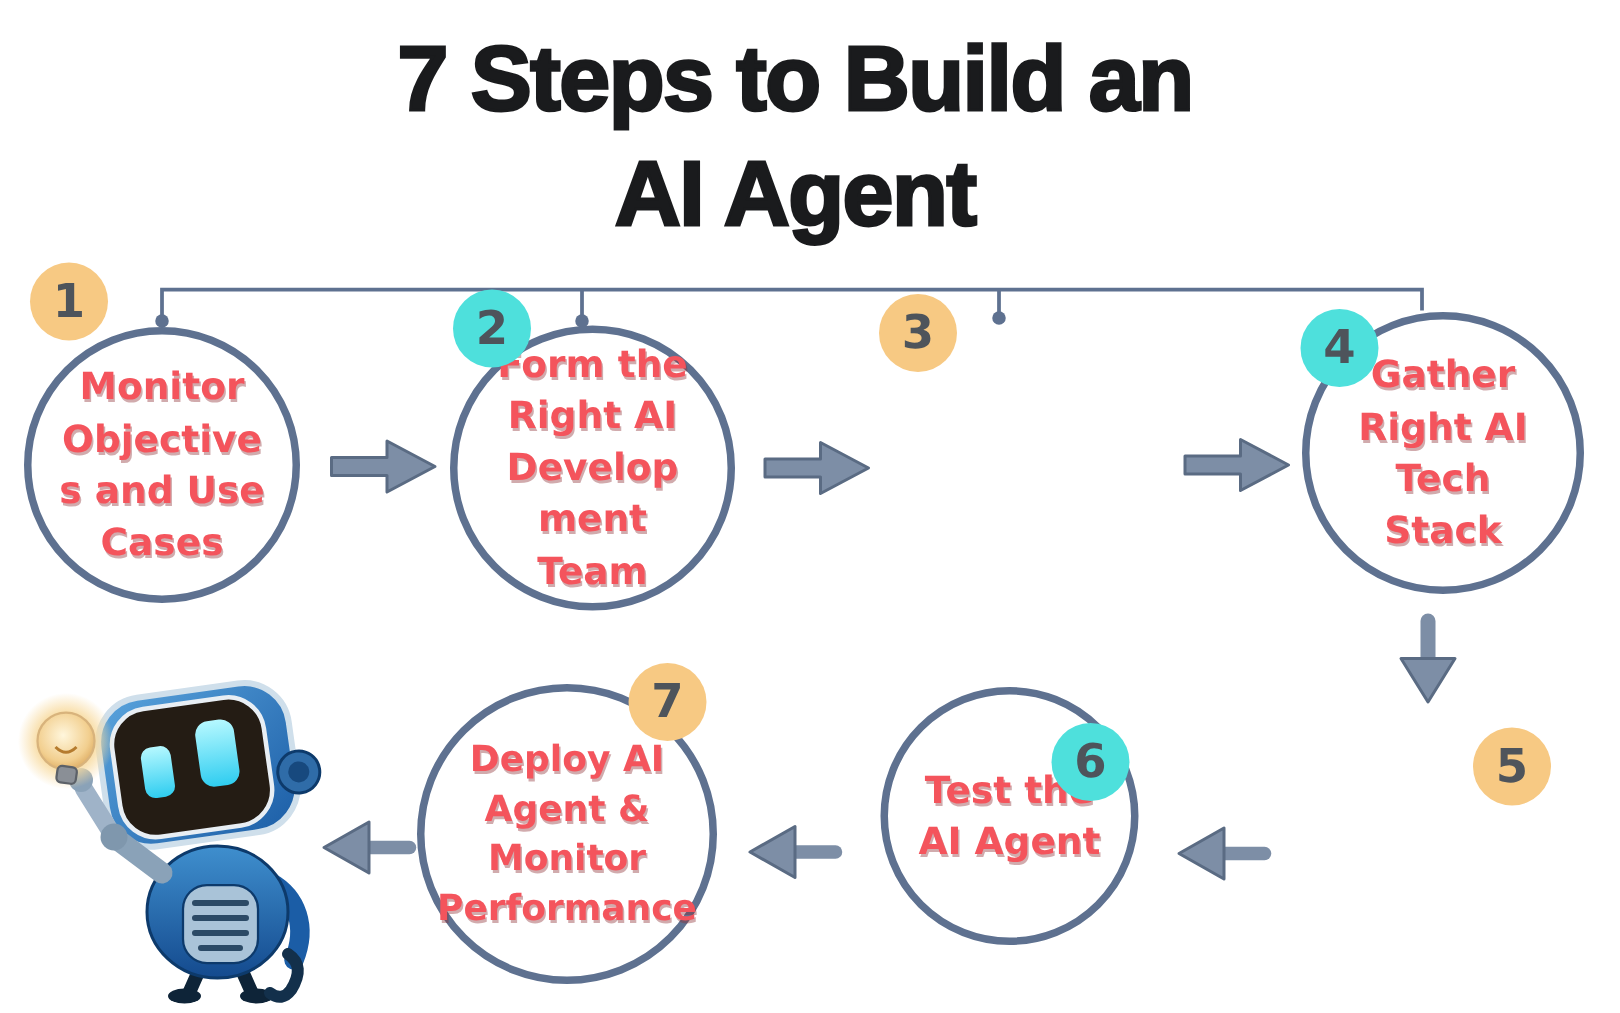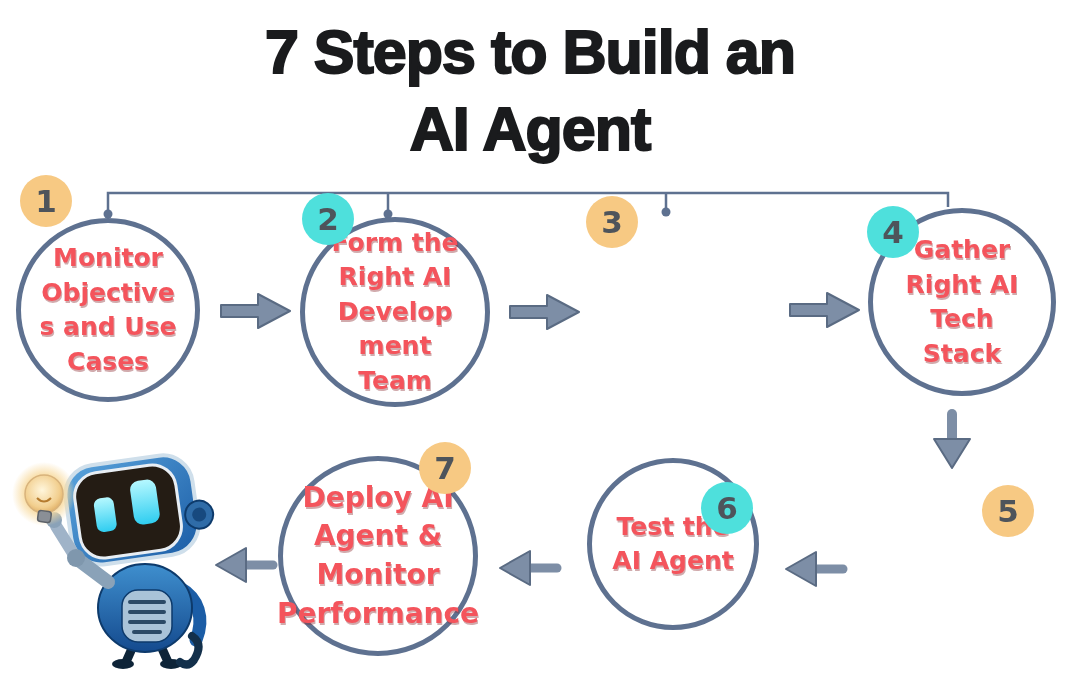--- a/index.html
+++ b/index.html
@@ -29,21 +29,21 @@
     font-size:25px; line-height:1.38; white-space:pre-line;
     text-shadow:1px 2px 0 rgba(140,45,50,0.4);
   }
   .c1 { left:16px;  top:218px; width:184px; height:184px; }
   .c2 { left:300px; top:217px; width:190px; height:190px; }
   .c3 { left:578px; top:210px; width:190px; height:190px; }
   .c4 { left:868px; top:208px; width:188px; height:188px; }
   .c5 { left:868px; top:484px; width:168px; height:168px; }
   .c6 { left:587px; top:458px; width:172px; height:172px; }
   .c7 { left:278px; top:456px; width:200px; height:200px; }
-  .c7 .step-label { font-size:28px; }
+  .c7 .step-label { font-size:24px; }
   
   .badge {
     position:absolute; width:52px; height:52px; border-radius:50%;
     display:flex; align-items:center; justify-content:center;
     font-weight:bold; font-size:31px; color:#4e545b; z-index:4;
     font-family:"DejaVu Sans", sans-serif;
   }
   .b1 { left:20px;  top:175px; }
   .b2 { left:302px; top:193px; }
   .b3 { left:586px; top:196px; }

